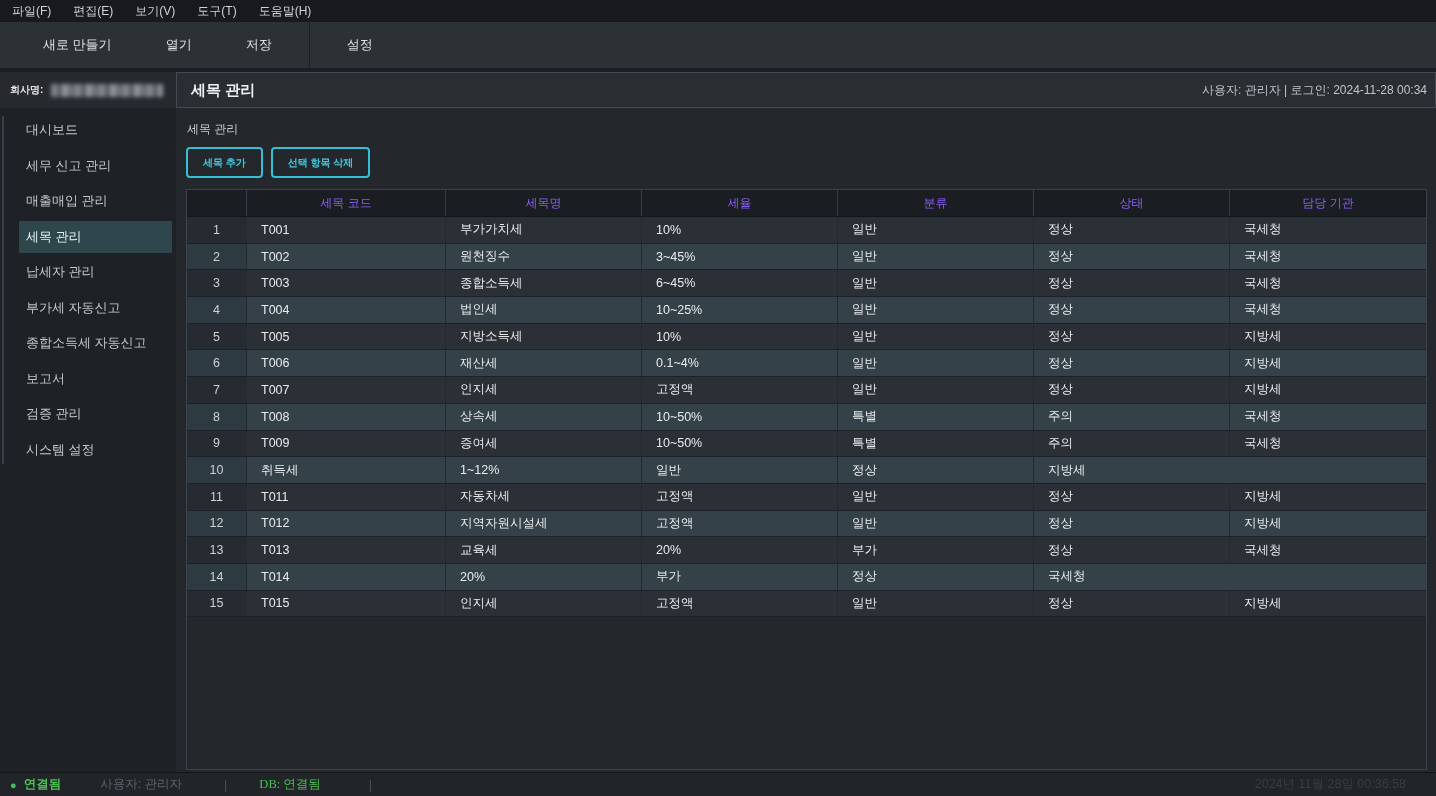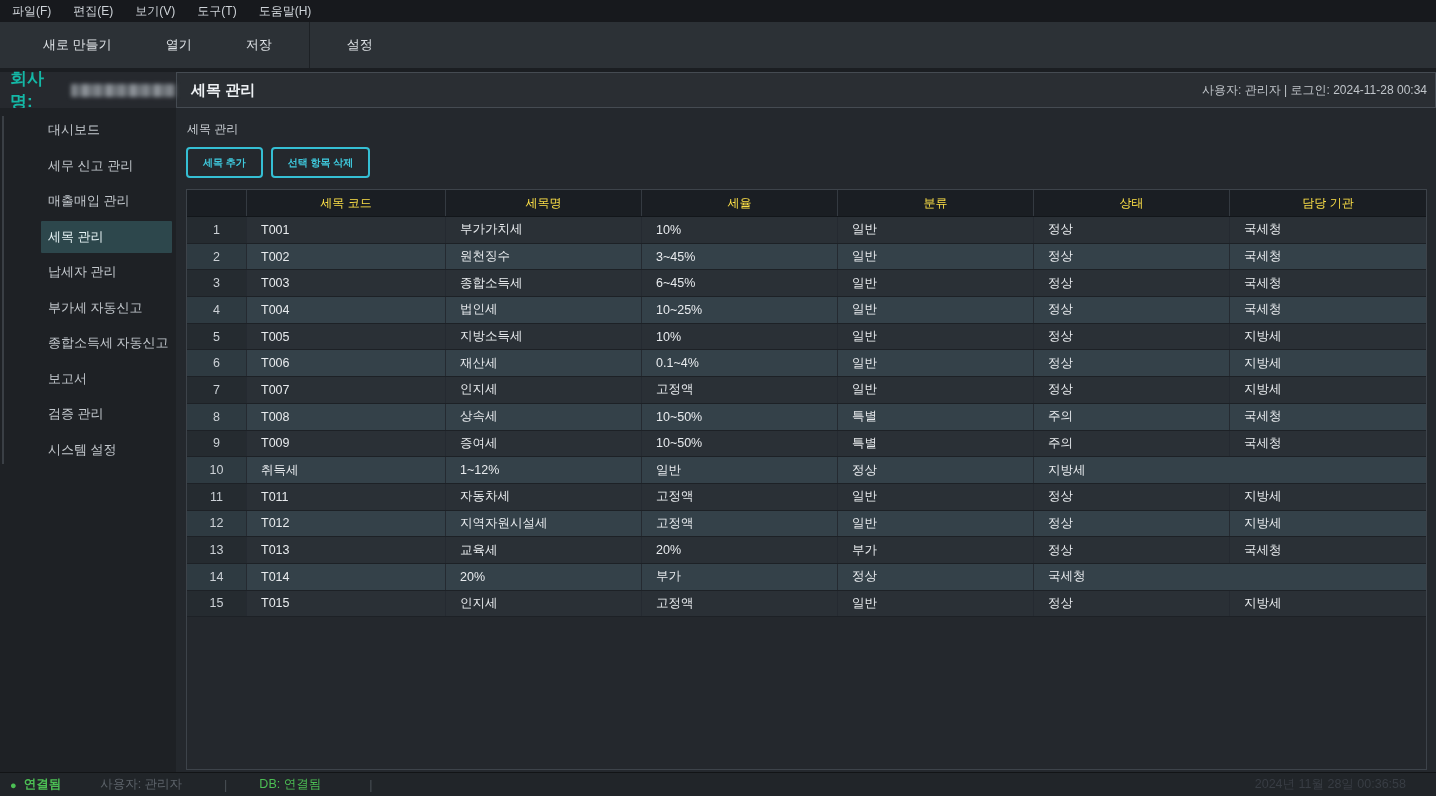--- a/index.html
+++ b/index.html
@@ -22,34 +22,34 @@
   .toolbar .tbtn { font-size:13px; color:#dde1e5; padding:8px 27px; height:46px;
                    display:flex; align-items:center; }
   .toolbar .tsep { width:1px; height:46px; background:#1d2125; margin:0 10px; }
 
   .topgap { height:4px; background:#1b1e22; flex:0 0 auto; }
 
   
   .header { height:36px; display:flex; flex:0 0 auto; }
   .header .company { width:176px; background:#26292e; display:flex; align-items:center;
                      padding-left:10px; gap:8px; }
-  .company-label { font-size:17px; font-weight:bold; color:#14b8a6; }
+  .company-label { font-size:10px; font-weight:bold; color:#e5e5e5; }
   .company-redacted { width:112px; height:13px; border-radius:1px;
       background:repeating-linear-gradient(90deg,#82878d 0 6px,#595e64 6px 11px,#90959b 11px 17px,#6a6f75 17px 24px);
       filter:blur(2px); }
   .header .titlebar { flex:1; background:#2a2e33; border:1px solid #454b52;
                       display:flex; align-items:center; padding:0 8px 0 14px; }
   .page-title { font-size:15px; font-weight:bold; color:#eef1f4; }
   .session-info { margin-left:auto; font-size:12px; color:#c0c5ca; }
 
   
   .body-row { flex:1; display:flex; min-height:0; }
 
   .sidebar { width:176px; background:#1e2125; position:relative; padding-top:6px;
-             flex:0 0 auto;padding-left:22px; }
+             flex:0 0 auto; }
   .sidebar::before { content:''; position:absolute; left:2px; top:8px; width:2px;
                      height:348px; background:#3a3f45; }
   .nav-item { height:32px; margin:0 4px 3.5px 19px; display:flex; align-items:center;
               padding-left:7px; font-size:13px; color:#c3c8cd; border-radius:1px;
               cursor:default; }
   .nav-item.selected { background:#2d474c; color:#e6f2f4; }
 
   .main { flex:1; display:flex; flex-direction:column; padding:12px 9px 2px 10px;
           min-width:0; }
   .section-label { font-size:12px; color:#c9ced3; margin:1px 0 9px 1px; }
@@ -57,42 +57,42 @@
   .cy-btn { height:31px; background:transparent; border:2px solid #35bfd4;
             border-radius:4px; color:#3fc9dd; font-weight:bold; font-size:10px;
             padding:0 15px; font-family:inherit; cursor:pointer; }
 
   
   .table-wrap { flex:1; margin-top:11px; border:1px solid #3d434a; background:#24282d;
                 overflow:hidden; }
   .thead { display:grid; grid-template-columns:60px 199px 196px 196px 196px 196px 1fr;
            height:27px; background:#1a1e23; border-bottom:1px solid #12161a; }
   .thead .th { display:flex; align-items:center; justify-content:center;
-               font-size:12px; color:#fde047; border-right:1px solid #343a41; }
+               font-size:12px; color:#8b5cf6; border-right:1px solid #343a41; }
   .thead .th:last-child { border-right:none; }
   .trow { display:grid; grid-template-columns:60px 199px 196px 196px 196px 196px 1fr;
           height:26.7px; border-bottom:1px solid #1d2126; }
   div.trow:nth-of-type(odd)  { background:#2a3036; }
   div.trow:nth-of-type(even) { background:#344149; }
   .trow .td { display:flex; align-items:center; padding-left:14px; font-size:12.5px;
               color:#e8ebee; border-right:1px solid #252a31; overflow:hidden;
               white-space:nowrap; }
   .trow .td:last-child { border-right:none; }
   .trow .td.num { justify-content:center; padding-left:0; color:#ccd1d6;
                   background:rgba(0,0,0,0.10); }
 
   
   .statusbar { height:24px; background:#212529; border-top:1px solid #121416;
                display:flex; align-items:center; padding:0 10px; font-size:12.5px;
                flex:0 0 auto; }
   .st-dot { color:#4cbf54; font-size:11px; margin-right:7px; }
   .st-conn { color:#4cbf54; font-weight:bold; }
   .st-user { color:#5c6269; margin-left:39px; }
   .st-sep { color:#4a5056; margin-left:42px; }
-  .st-db { color:#4cbf54; margin-left:32px; }
+  .st-db { color:#4cbf54; margin-left:32px;font-family:Liberation Serif, serif; }
   .st-sep2 { color:#4a5056; margin-left:48px; }
   .st-clock { margin-left:auto; padding-right:20px; color:#383d44; }
 </style>
 </head>
 <body>
 
 <div class="menubar">
 
 <span class="mitem">파일(F)</span>
     <span class="mitem">편집(E)</span>

